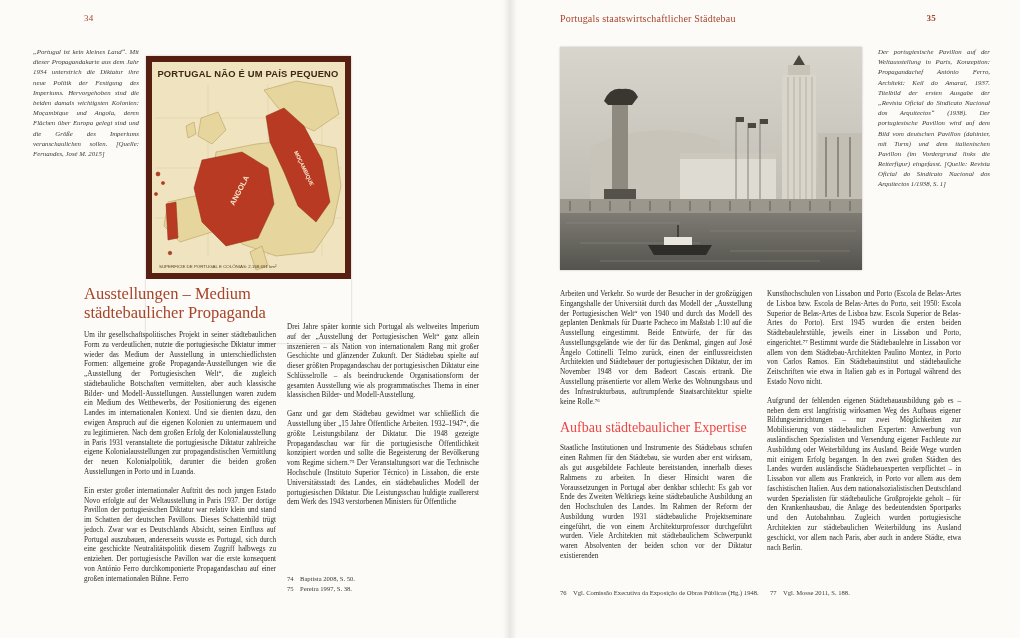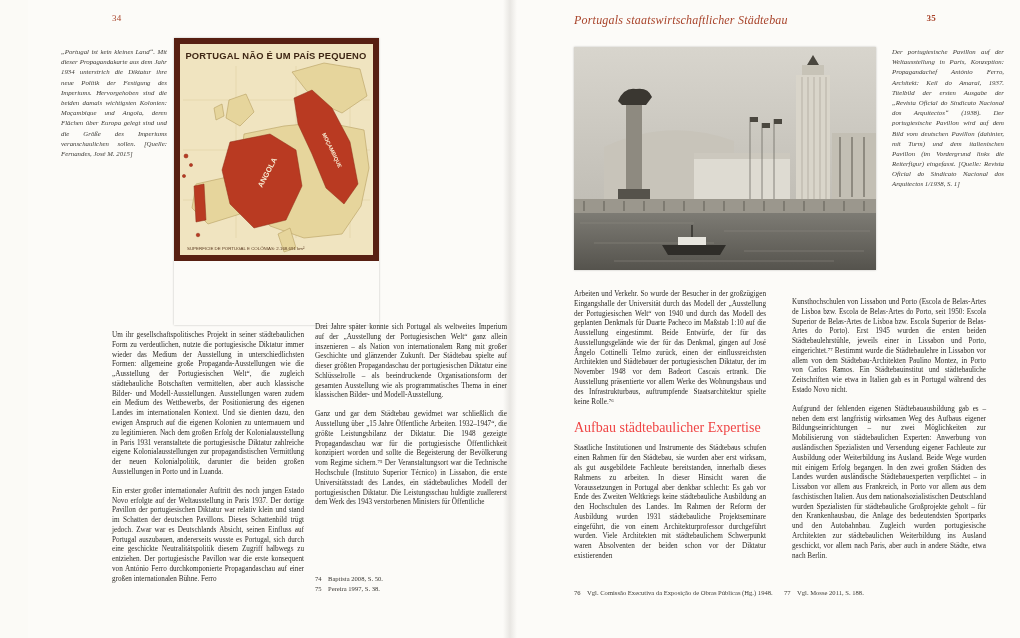--- a/index.html
+++ b/index.html
@@ -3,61 +3,61 @@
 <meta charset="utf-8">
 <style>
   * { margin:0; padding:0; box-sizing:border-box; }
   html,body { width:1020px; height:638px; }
   body {
     position:relative; overflow:hidden;
     background:#fbfaf6;
     font-family:"Liberation Serif", serif;
     color:#2c2a26;
   }
-  .spread { position:absolute; inset:0; display:flex;padding-left:28px; }
+  .spread { position:absolute; inset:0; display:flex; }
   .page { position:relative; width:510px; height:638px; background:#fcfbf8; }
   .gutter {
     position:absolute; left:503px; top:0; width:14px; height:100%;
     background:linear-gradient(to right, rgba(0,0,0,0) 0%, rgba(60,50,40,0.10) 50%, rgba(0,0,0,0) 100%);
     pointer-events:none;
   }
   .pagenum { position:absolute; font-size:9px; color:#a8432a; letter-spacing:0.3px; }
   .pn-left { left:84px; top:13px; }
   .pn-right { right:84px; top:13px;font-weight:bold; }
   .running-header {
     position:absolute; left:50px; top:13px;
-    font-size:12px; font-style:italic; color:#a8432a; letter-spacing:0.2px;
+    font-size:10px; color:#a8432a; letter-spacing:0.2px;
   }
   .margin-caption {
     position:absolute; left:33px; top:47px; width:106px;
     font-size:6.8px; font-style:italic; line-height:1.5;
     text-align:justify; color:#3c3a35; hyphens:auto; overflow-wrap:break-word;
   }
   .photo-caption {
     position:absolute; left:368px; top:47px; width:112px;
     font-size:6.8px; font-style:italic; line-height:1.5;
     text-align:justify; color:#3c3a35; hyphens:auto; overflow-wrap:break-word;
   }
   figure { position:absolute; }
-  .map-figure { left:146px; top:38px; width:205px; height:287px; box-shadow:0 0 2px rgba(0,0,0,0.25); }
+  .map-figure { left:146px; top:56px; width:205px; height:287px; box-shadow:0 0 2px rgba(0,0,0,0.25); }
   .photo-figure { left:50px; top:47px; width:302px; height:223px; box-shadow:0 0 2px rgba(0,0,0,0.25); }
   .heading-left {
     position:absolute; left:84px; top:284px; width:205px;
     font-size:16.5px; font-weight:400; line-height:1.18; color:#a8432a;
   }
   .heading-right {
     display:block; margin:11px 0 7px 0;
     font-size:14px; font-weight:400; color:#ef4444; white-space:nowrap;
   }
   .col { position:absolute; font-size:7.2px; line-height:1.36; text-align:justify; hyphens:auto; overflow-wrap:break-word; }
   .col p + p { margin-top:9px; }
   .col1-left { left:84px; top:331px; width:192px; }
   .col2-left { left:287px; top:323px; width:192px; }
   .col1-right { left:50px; top:290px; width:192px;font-family:Liberation Serif, serif; }
-  .col2-right { left:268px; top:290px; width:194px;margin-top:8px; }
+  .col2-right { left:257px; top:290px; width:194px; }
   .footnotes { position:absolute; font-size:6.6px; line-height:1.5; color:#3c3a35; }
   .fn-left { left:287px; top:574px; width:192px; }
   .fn-76 { left:50px; top:588px; white-space:nowrap; }
   .fn-77 { left:260px; top:588px; }
   .fn-num { display:inline-block; min-width:13px; }
 </style>
 </head>
 <body>
 
 <div class="spread">
@@ -95,20 +95,21 @@
           <circle cx="17" cy="127" r="1.6"></circle>
           <circle cx="10" cy="138" r="1.6"></circle>
           <circle cx="24" cy="197" r="1.8"></circle>
         </g>
         <text x="88" y="150" font-size="7.5" font-weight="bold" fill="#f7ead0" font-family="Liberation Sans, sans-serif" transform="rotate(-62 88 150)">ANGOLA</text>
         <text x="148" y="96" font-size="5.4" font-weight="bold" fill="#f7ead0" font-family="Liberation Sans, sans-serif" transform="rotate(64 148 96)">MOÇAMBIQUE</text>
         <text x="13" y="212" font-size="4.4" fill="#5a3a20" font-family="Liberation Sans, sans-serif">SUPERFÍCIE DE PORTUGAL E COLÓNIAS: 2.168.691 km²</text>
       </svg>
     </figure>
 
+    <h2 class="heading-left">Ausstellungen – Medium städtebaulicher Propaganda</h2>
 
     <div class="col col1-left">
       <p>Um ihr gesellschaftspolitisches Projekt in seiner städtebaulichen Form zu verdeutlichen, nutzte die portugiesische Diktatur immer wieder das Medium der Ausstellung in unterschiedlichsten Formen: allgemeine große Propaganda-Ausstellungen wie die „Ausstellung der Portugiesischen Welt“, die zugleich städtebauliche Botschaften vermittelten, aber auch klassische Bilder- und Modell-Ausstellungen. Ausstellungen waren zudem ein Medium des Wettbewerbs, der Positionierung des eigenen Landes im internationalen Kontext. Und sie dienten dazu, den ewigen Anspruch auf die eigenen Kolonien zu untermauern und zu legitimieren. Nach dem großen Erfolg der Kolonialausstellung in Paris 1931 veranstaltete die portugiesische Diktatur zahlreiche eigene Kolonialausstellungen zur propagandistischen Vermittlung der neuen Kolonialpolitik, darunter die beiden großen Ausstellungen in Porto und in Luanda.</p>
       <p>Ein erster großer internationaler Auftritt des noch jungen Estado Novo erfolgte auf der Weltausstellung in Paris 1937. Der dortige Pavillon der portugiesischen Diktatur war relativ klein und stand im Schatten der deutschen Pavillons. Dieses Schattenbild trügt jedoch. Zwar war es Deutschlands Absicht, seinen Einfluss auf Portugal auszubauen, andererseits wusste es Portugal, sich durch eine geschickte Neutralitätspolitik diesem Zugriff halbwegs zu entziehen. Der portugiesische Pavillon war die erste konsequent von António Ferro durchkomponierte Propagandaschau auf einer großen internationalen Bühne. Ferro</p>
     </div>
 
     <div class="col col2-left">
       <p>Drei Jahre später konnte sich Portugal als weltweites Imperium auf der „Ausstellung der Portugiesischen Welt“ ganz allein inszenieren – als Nation von internationalem Rang mit großer Geschichte und glänzender Zukunft. Der Städtebau spielte auf dieser größten Propagandaschau der portugiesischen Diktatur eine Schlüsselrolle – als beeindruckende Organisationsform der gesamten Ausstellung wie als programmatisches Thema in einer klassischen Bilder- und Modell-Ausstellung.</p>
       <p>Ganz und gar dem Städtebau gewidmet war schließlich die Ausstellung über „15 Jahre Öffentliche Arbeiten. 1932–1947“, die größte Leistungsbilanz der Diktatur. Die 1948 gezeigte Propagandaschau war für die portugiesische Öffentlichkeit konzipiert worden und sollte die Begeisterung der Bevölkerung vom Regime sichern.⁷⁵ Der Veranstaltungsort war die Technische Hochschule (Instituto Superior Técnico) in Lissabon, die erste Universitätsstadt des Landes, ein städtebauliches Modell der portugiesischen Diktatur. Die Leistungsschau huldigte zuallererst dem Werk des 1943 verstorbenen Ministers für Öffentliche</p>
     </div>

